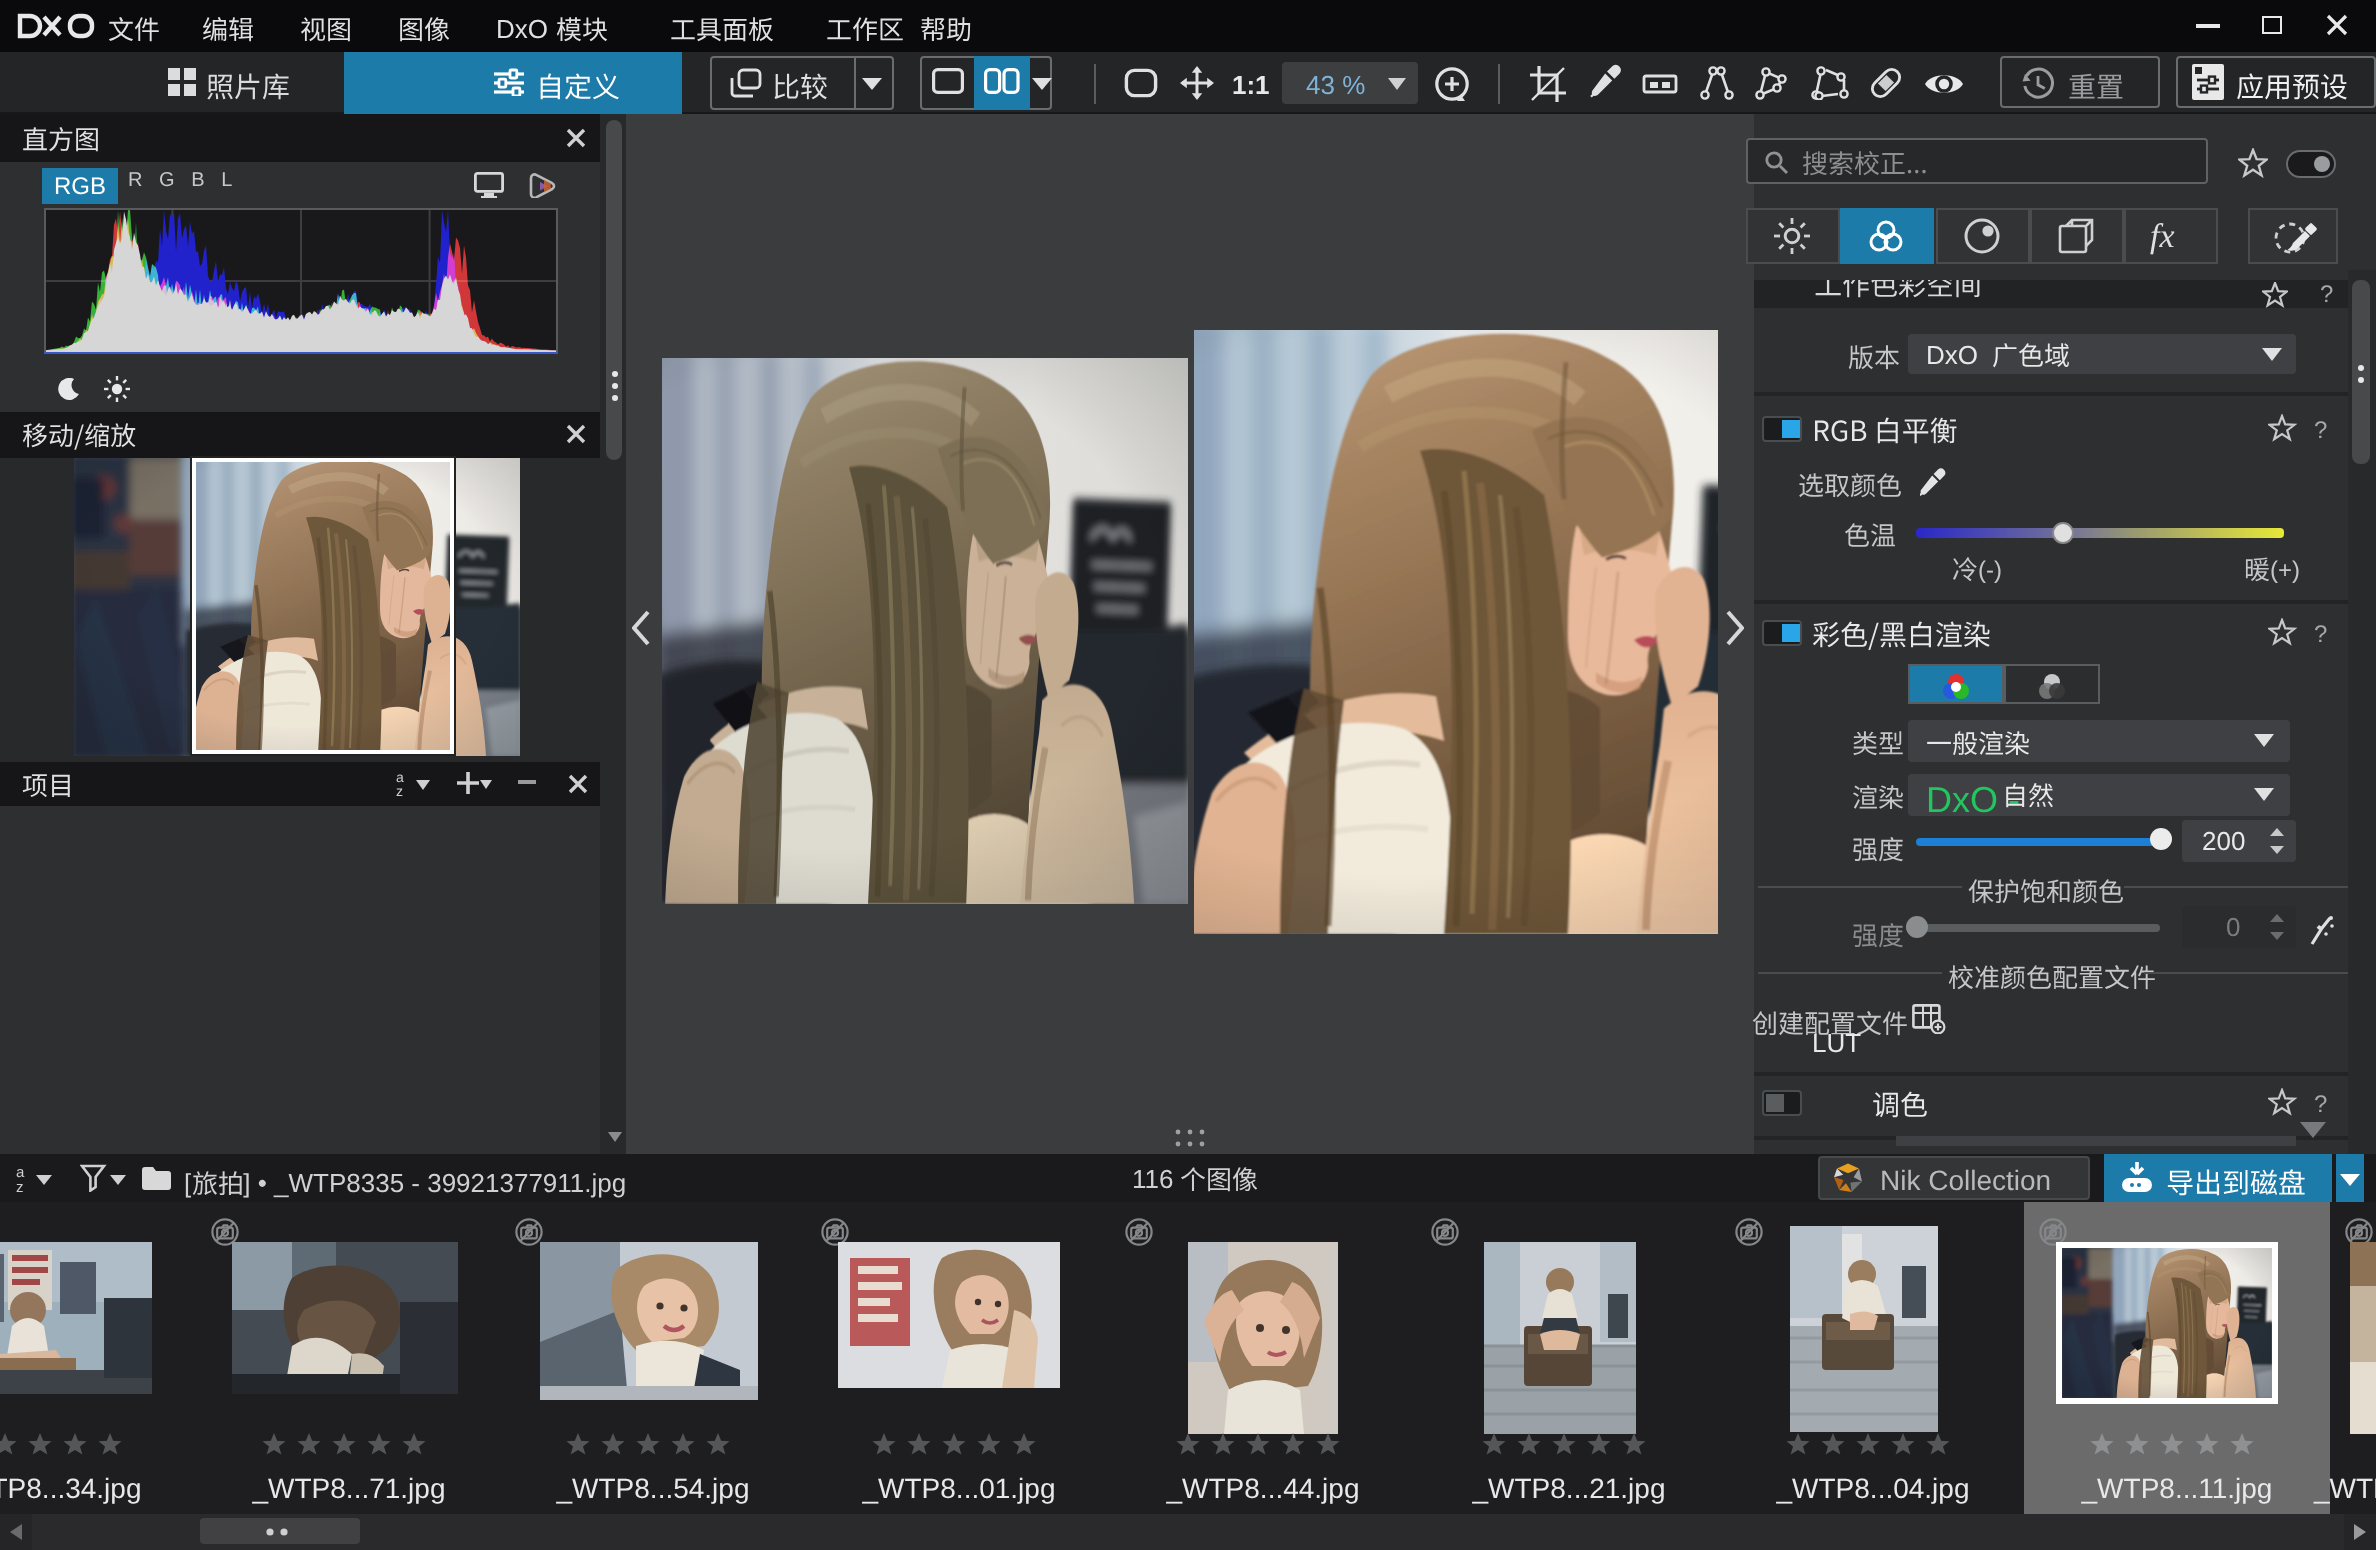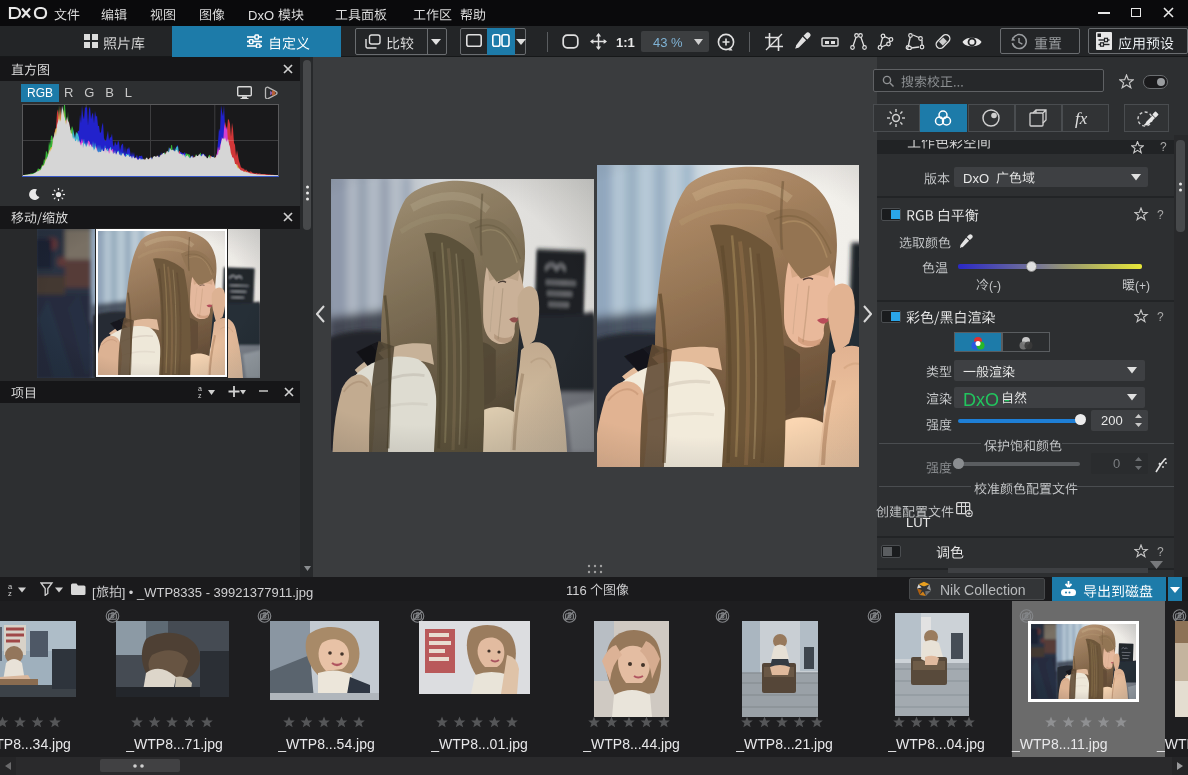--- a/index.html
+++ b/index.html
@@ -454,21 +454,21 @@
         <path transform="translate(2000 0)" d="M375 279C455 262 557 227 613 199L644 250C588 276 487 309 407 325ZM275 152C413 135 586 95 682 61L715 117C618 149 445 188 310 203ZM84 796V-80H156V-38H842V-80H917V796ZM156 29V728H842V29ZM414 708C364 626 278 548 192 497C208 487 234 464 245 452C275 472 306 496 337 523C367 491 404 461 444 434C359 394 263 364 174 346C187 332 203 303 210 285C308 308 413 345 508 396C591 351 686 317 781 296C790 314 809 340 823 353C735 369 647 396 569 432C644 481 707 538 749 606L706 631L695 628H436C451 647 465 666 477 686ZM378 563 385 570H644C608 531 560 496 506 465C455 494 411 527 378 563Z"></path>
       </g>
     </svg></div>
 <div class="abs" style="left:283px;top:64px;width:10px;height:10px">
     <svg width="10" height="10">
       <path d="M1,1 L9,9 M9,1 L1,9" stroke="#d0d0d0" stroke-width="1.7"></path>
     </svg>
   </div>
 <div class="abs" style="left:21px;top:84px;width:38px;height:18px;background:#1d7ba9"></div>
 <div class="abs" style="left:27px;top:86px;color:#fff;font-size:12px">RGB</div>
-<div class="abs" style="left:64px;top:85px;color:#c8c8c8;font-size:13px">R&nbsp;&nbsp;&nbsp;G&nbsp;&nbsp;&nbsp;B&nbsp;&nbsp;&nbsp;L</div>
+<div class="abs" style="left:64px;top:85px;color:#c8c8c8;font-size:10px">R&nbsp;&nbsp;&nbsp;G&nbsp;&nbsp;&nbsp;B&nbsp;&nbsp;&nbsp;L</div>
 <div class="abs" style="left:237px;top:86px;width:15px;height:13px">
     <svg width="15" height="13">
       <rect x="0.7" y="0.7" width="13.6" height="9" rx="1" fill="none" stroke="#d8d8d8" stroke-width="1.4"></rect>
       <rect x="5" y="10.4" width="5" height="1.6" fill="#d8d8d8"></rect>
       <rect x="3.5" y="12" width="8" height="1" fill="#d8d8d8"></rect>
     </svg>
   </div>
 <div class="abs" style="left:264px;top:86px;width:14px;height:13px">
     <svg width="14" height="13">
       <path d="M1.5,3 a1.8,1.8 0 0 1 2.6,-1.6 l8,4.2 a1.6,1.6 0 0 1 0,2.9 l-8,4.2 a1.8,1.8 0 0 1 -2.6,-1.6 z" fill="none" stroke="#b8b8b8" stroke-width="1.3"></path>
@@ -1313,21 +1313,21 @@
     <svg width="86" height="12" viewBox="0 0 86 12">
       <g fill="#8f9092">
         <path transform="translate(0.0 0)" d="M6,0.5 L7.6,4.4 L11.8,4.6 L8.5,7.2 L9.7,11.3 L6,9 L2.3,11.3 L3.5,7.2 L0.2,4.6 L4.4,4.4 Z"></path>
         <path transform="translate(17.5 0)" d="M6,0.5 L7.6,4.4 L11.8,4.6 L8.5,7.2 L9.7,11.3 L6,9 L2.3,11.3 L3.5,7.2 L0.2,4.6 L4.4,4.4 Z"></path>
         <path transform="translate(35.0 0)" d="M6,0.5 L7.6,4.4 L11.8,4.6 L8.5,7.2 L9.7,11.3 L6,9 L2.3,11.3 L3.5,7.2 L0.2,4.6 L4.4,4.4 Z"></path>
         <path transform="translate(52.5 0)" d="M6,0.5 L7.6,4.4 L11.8,4.6 L8.5,7.2 L9.7,11.3 L6,9 L2.3,11.3 L3.5,7.2 L0.2,4.6 L4.4,4.4 Z"></path>
         <path transform="translate(70.0 0)" d="M6,0.5 L7.6,4.4 L11.8,4.6 L8.5,7.2 L9.7,11.3 L6,9 L2.3,11.3 L3.5,7.2 L0.2,4.6 L4.4,4.4 Z"></path>
       </g>
     </svg>
   </div>
-<div class="abs" style="left:1012px;top:736px;width:153px;color:#e8e8ea;font-size:14px;white-space:nowrap">_WTP8...11.jpg</div>
+<div class="abs" style="left:1012px;top:736px;width:153px;text-align:center;color:#e8e8ea;font-size:14px;white-space:nowrap">_WTP8...11.jpg</div>
 <div class="abs" style="left:1172px;top:609px;width:17px;height:14px">
     <svg width="15" height="14" viewBox="0 0 15 14">
       <g stroke="#85878a" stroke-width="1.1" fill="none">
         <circle cx="7.5" cy="7" r="6.3"></circle>
         <rect x="3.6" y="4.8" width="7.8" height="5.4" rx="1"></rect>
         <path d="M6,4.8 l0.8,-1.1 h1.8 l0.8,1.1"></path>
         <circle cx="7.5" cy="7.4" r="1.5"></circle>
         <line x1="3.2" y1="11.5" x2="11.8" y2="2.5"></line>
       </g>
     </svg>

